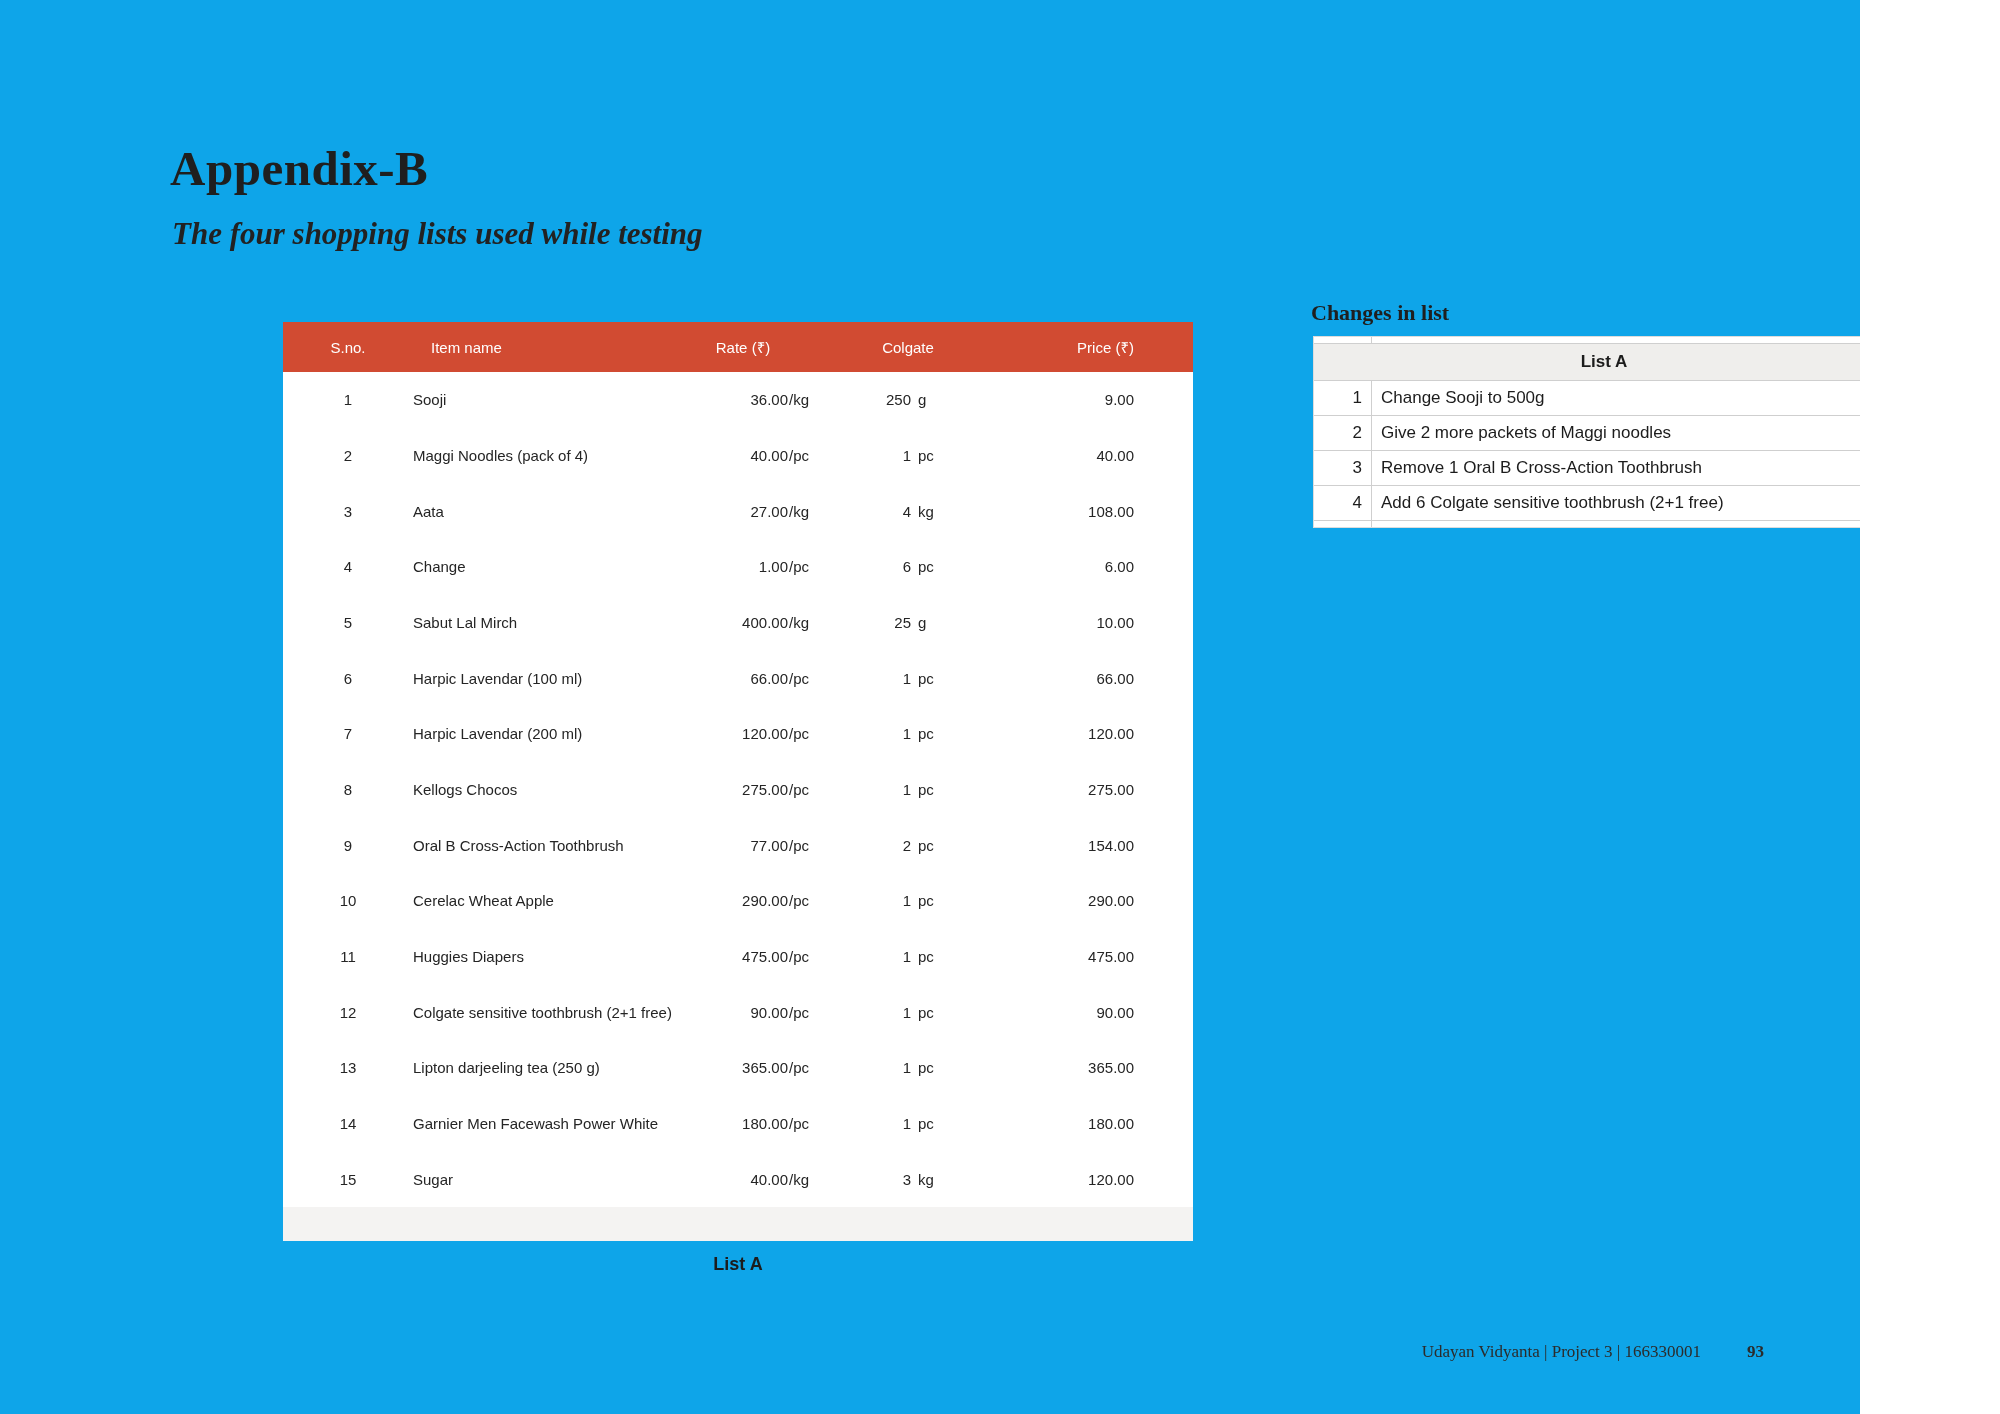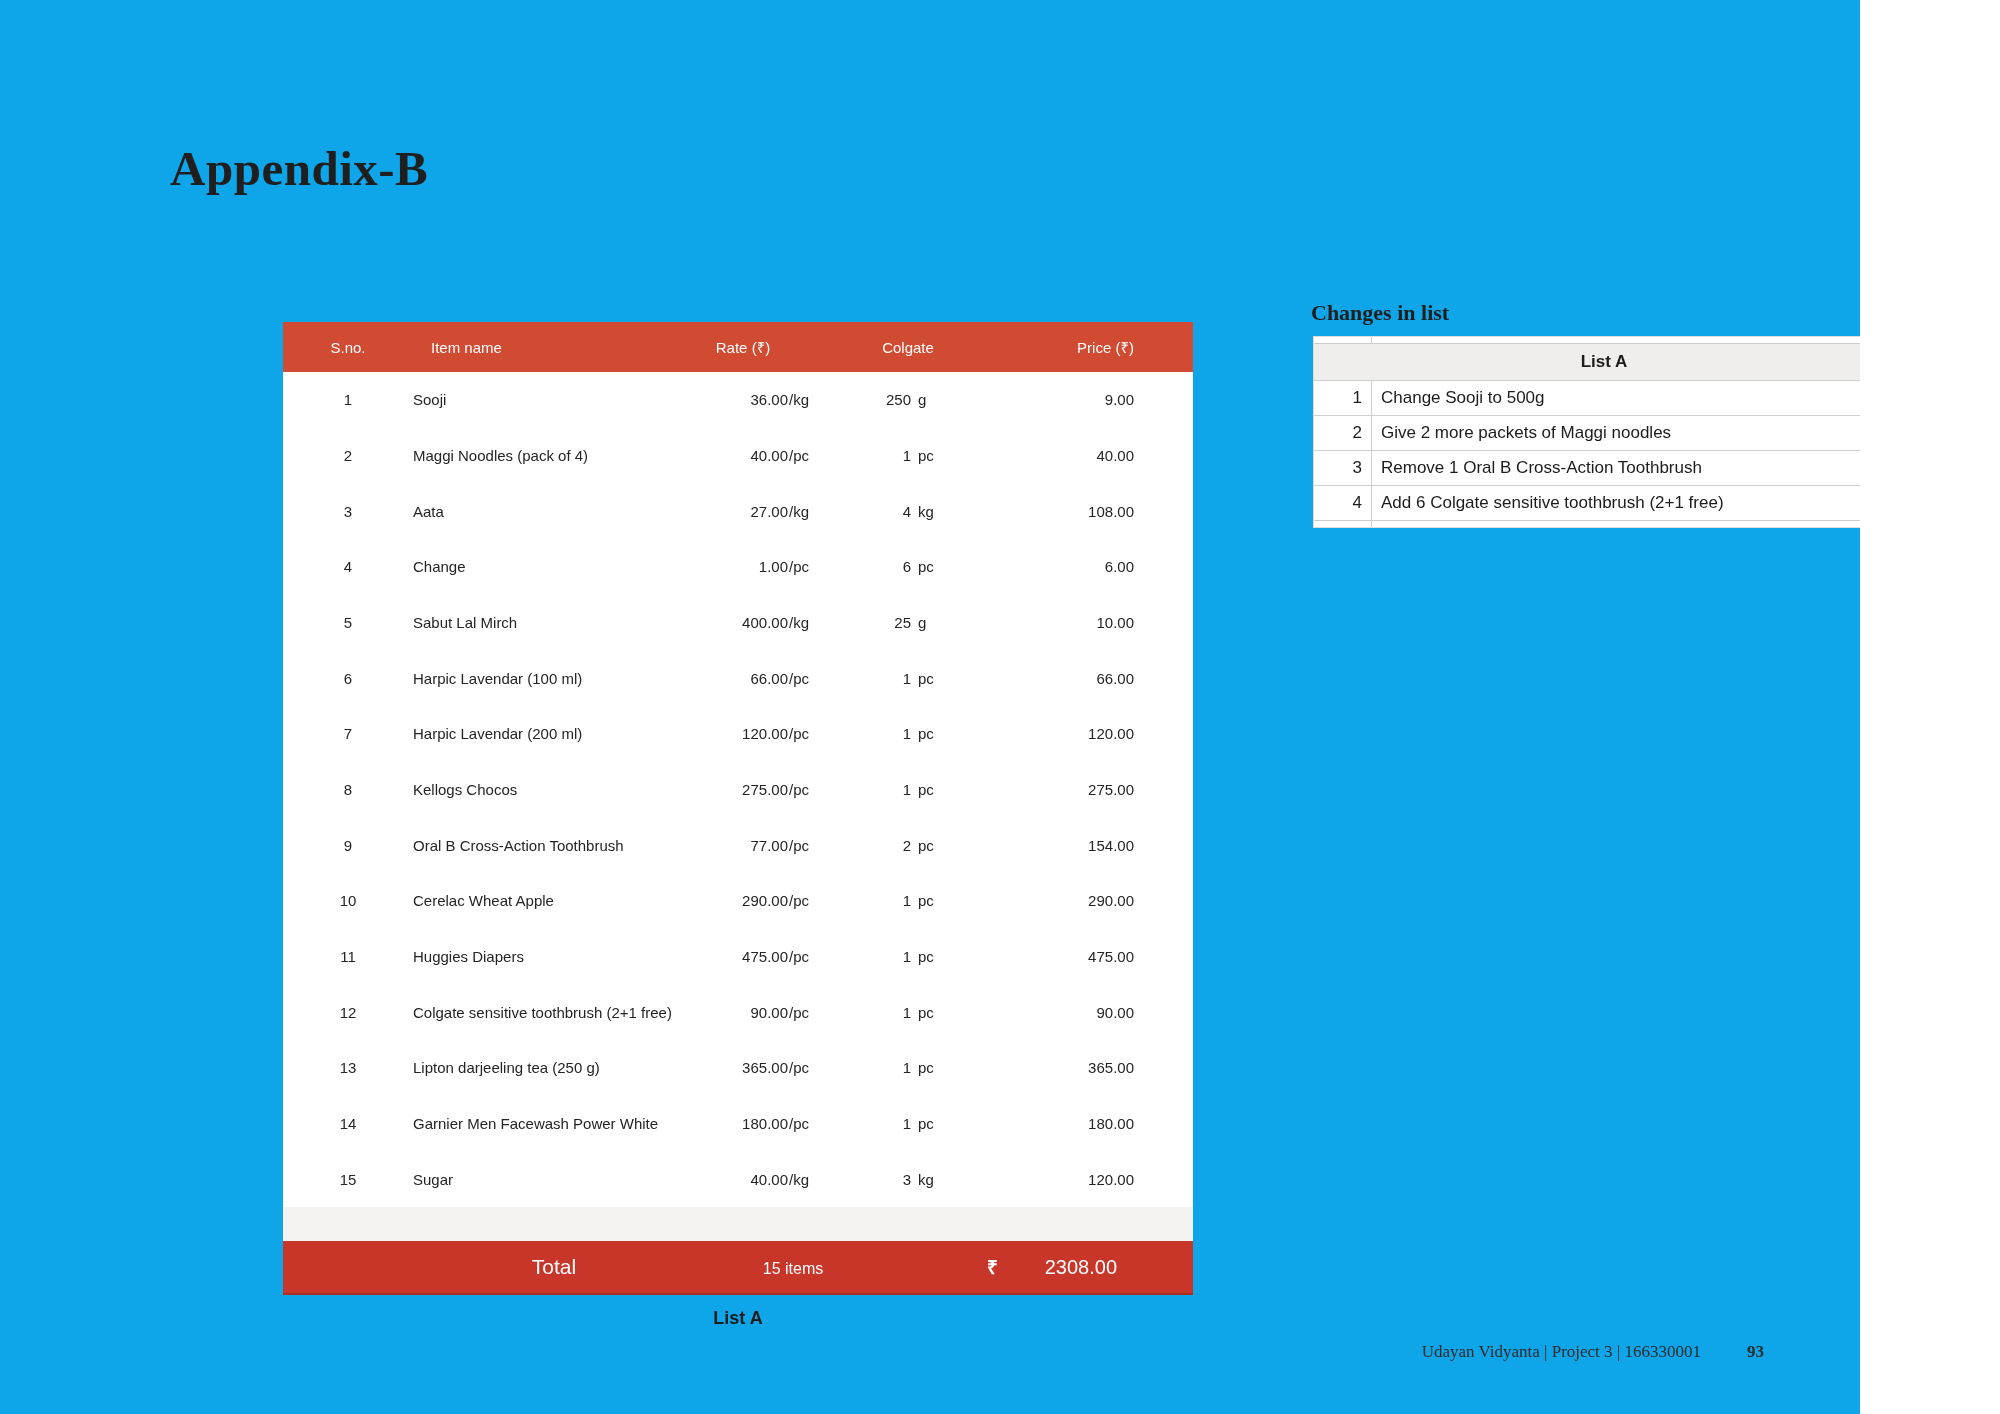--- a/index.html
+++ b/index.html
@@ -196,20 +196,21 @@
     color: #2b2b2b;
   }
   .page-footer .page-num { font-weight: 700; }
 </style>
 </head>
 <body>
 
 <div class="page">
 
   <div class="doc-title">Appendix-B</div>
+  <div class="doc-subtitle">The four shopping lists used while testing</div>
 
   <div class="shop-table">
 
     <div class="sh-grid sh-header">
       <div class="h-sno">S.no.</div>
       <div class="h-item">Item name</div>
       <div class="h-rate">Rate (₹)</div>
       <div class="h-qty">Colgate</div>
       <div class="h-price">Price (₹)</div>
     </div>
@@ -377,26 +378,20 @@
           <div class="c-runit">/kg</div>
           <div class="c-qty">3</div>
           <div class="c-qunit">kg</div>
           <div class="c-price">120.00</div>
           <div></div>
         </div>
       </div>
 
     <div class="sh-gray"></div>
 
-    <div class="sh-total">
-      <span class="t-label">Total</span>
-      <span class="t-items">15 items</span>
-      <span class="t-currency">₹</span>
-      <span class="t-amount">2308.00</span>
-    </div>
 
     <div class="sh-caption">List A</div>
   </div>
 
   <div class="changes-heading">Changes in list</div>
 
   <div class="changes-table">
     <div class="ch-spacer">
       <div class="sp-num"></div>
         <div></div>

